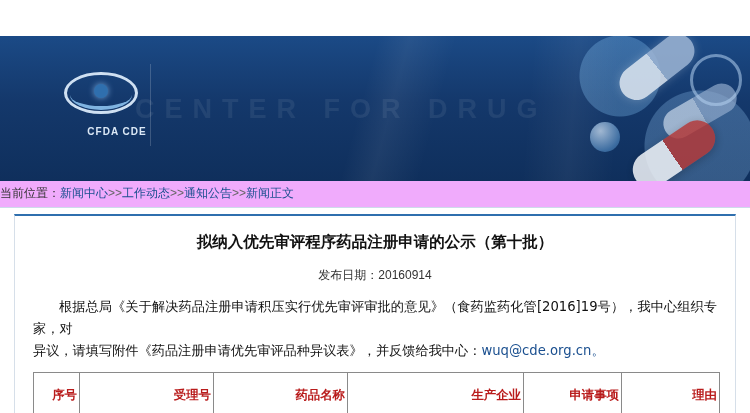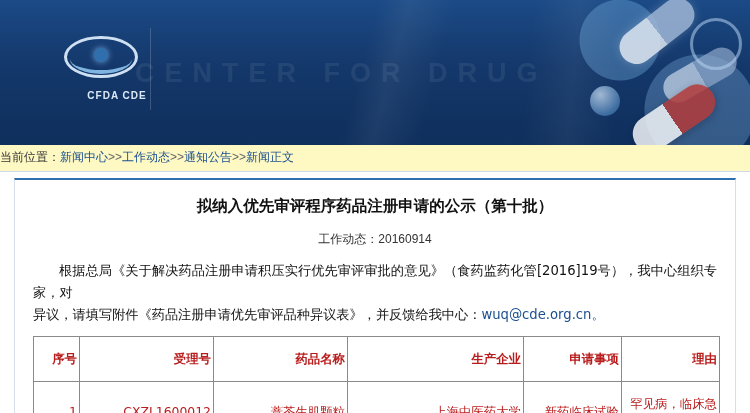--- a/index.html
+++ b/index.html
@@ -19,20 +19,21 @@
   
   .banner {
     position: relative;
     width: 750px;
     height: 145px;
     background:
       radial-gradient(circle at 620px 40px, rgba(120,180,230,0.35) 0 40px, rgba(120,180,230,0) 41px),
       radial-gradient(circle at 700px 110px, rgba(140,190,235,0.30) 0 55px, rgba(140,190,235,0) 56px),
       linear-gradient(180deg, #1b4a86 0%, #14386b 45%, #0f2f5c 100%);
     overflow: hidden;
+    margin-top: 36px;
   }
   .banner-sheen {
     position: absolute;
     left: 0; top: 0;
     width: 750px; height: 145px;
     background:
       linear-gradient(105deg, rgba(255,255,255,0.00) 48%, rgba(255,255,255,0.06) 52%, rgba(255,255,255,0.00) 58%),
       linear-gradient(95deg, rgba(255,255,255,0.00) 70%, rgba(255,255,255,0.05) 76%, rgba(255,255,255,0.00) 82%);
     pointer-events: none;
   }
@@ -157,21 +158,21 @@
     letter-spacing: 6.2px;
     white-space: nowrap;
     font-weight: bold;
   }
 
   
   .crumbbar {
     position: relative;
     width: 750px;
     height: 26px;
-    background: #fef9c3;
+    background: #f0abfc;
     border-bottom: 1px solid #cddaea;
   }
   .crumb {
     position: absolute;
     left: 0; top: 4px;
     font-size: 12px;
     color: #333333;
     white-space: nowrap;
   }
   .crumb a {
@@ -269,21 +270,21 @@
 
   </div>
 
   <div class="crumbbar">
     <div class="crumb" id="crumb"><span>当前位置：</span><a href="#">新闻中心</a><span class="sep">&gt;&gt;</span><a href="#">工作动态</a><span class="sep">&gt;&gt;</span><a href="#">通知公告</a><span class="sep">&gt;&gt;</span><a href="#">新闻正文</a></div>
   </div>
 
   <div class="panel">
     <div class="doc-title">拟纳入优先审评程序药品注册申请的公示（第十批）</div>
     <div class="doc-date">
-      <span>工作动态：</span><span>20160914</span>
+      <span>发布日期：</span><span>20160914</span>
     </div>
 
     <p class="para">根据总局《关于解决药品注册申请积压实行优先审评审批的意见》（食药监药化管[2016]19号），我中心组织专家，对</p>
     <p class="para cont">
       <span>异议，请填写附件《药品注册申请优先审评品种异议表》，并反馈给我中心：</span><span class="email">wuq@cde.org.cn。</span>
     </p>
 
     <table class="reg">
       <colgroup>
         <col class="col-no">

